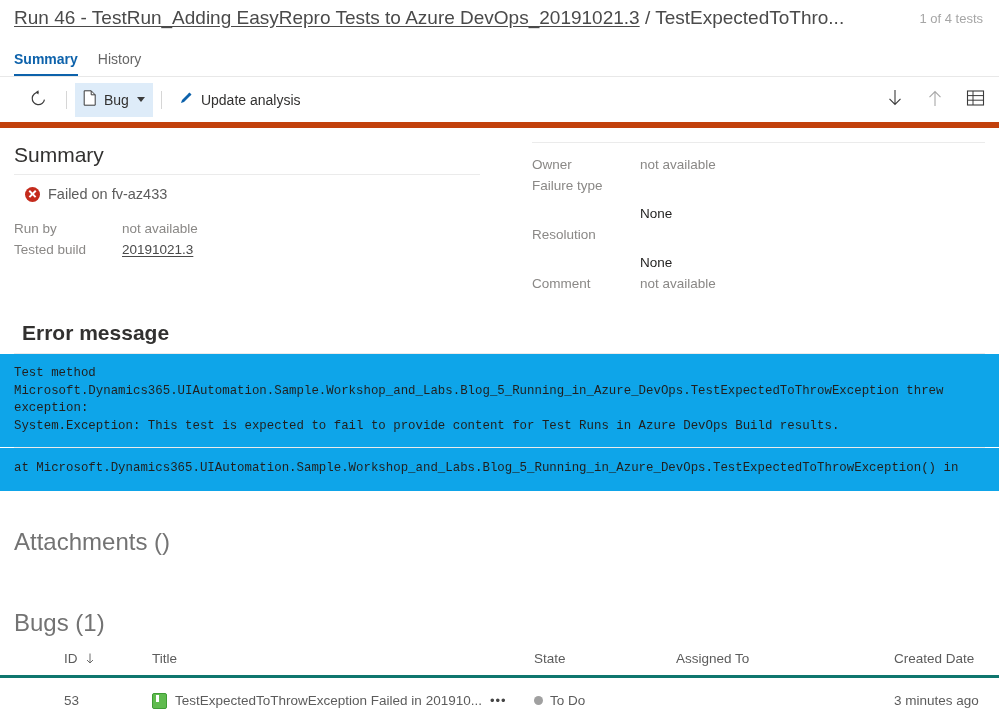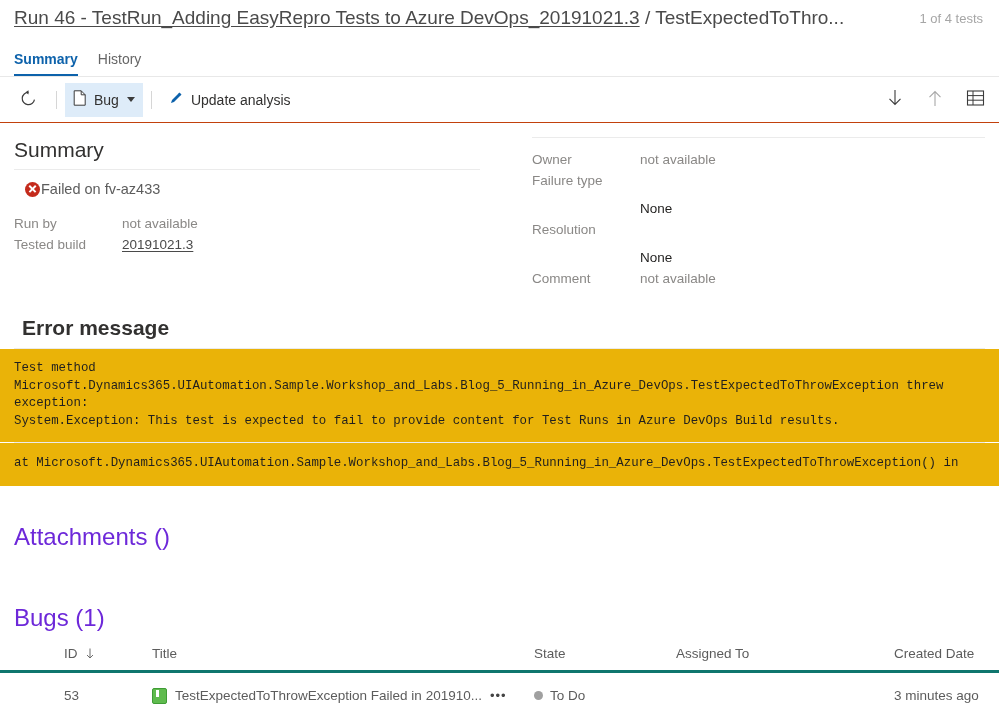--- a/index.html
+++ b/index.html
@@ -82,22 +82,22 @@
     height: 1px;
     background: #e8e8e8;
     margin: 0;
   }
 
   
   .toolbar {
     display: flex;
     align-items: center;
     height: 45px;
-    border-bottom: 1px solid #c2410c;
-    padding: 0 4px 0 8px;
+    border-bottom: 6px solid #c2410c;
+    padding: 0 4px 0 18px;
   }
   .tb-btn {
     display: flex;
     align-items: center;
     gap: 7px;
     height: 34px;
     padding: 0 8px;
     cursor: pointer;
     color: #323130;
     font-size: 14px;
@@ -146,21 +146,21 @@
   .sec-rule {
     height: 1px;
     background: #ebebeb;
     margin-bottom: 11px;
   }
   .sec-rule.wide { margin-right: 26px; }
 
   .failed-line {
     display: flex;
     align-items: center;
-    gap: 1px;
+    gap: 8px;
     margin: 5px 0 16px 11px;
     font-size: 14.5px;
     color: #5c5c5c;
   }
   .err-circle {
     width: 15px; height: 15px;
     border-radius: 50%;
     background: #c42b1c;
     position: relative;
     flex: 0 0 15px;
@@ -193,35 +193,35 @@
     margin: 26px 0 7px 0;
     line-height: 26px;
     padding-left: 22px;
   }
   .block-rule {
     height: 1px;
     background: #ebebeb;
     margin: 0 14px 0 14px;
   }
   .code-block {
-    background: #eab308;
+    background: #0ea5e9;
     font-family: "Liberation Mono", "DejaVu Sans Mono", monospace;
     font-size: 12.4px;
     line-height: 17.5px;
     color: #201f1e;
     padding: 11px 14px 12px 14px;
     white-space: pre;
     overflow: hidden;
   }
   .code-block.trace { padding-top: 12px; padding-bottom: 13px; }
 
   .big-h {
     font-size: 24px;
     font-weight: normal;
-    color: #6d28d9;
+    color: #737373;
     margin: 0;
     padding-left: 14px;
     line-height: 30px;
   }
   .attachments-h { margin-top: 36px; }
   .bugs-h { margin-top: 51px; }
 
   
   .bug-table {
     width: 100%;

